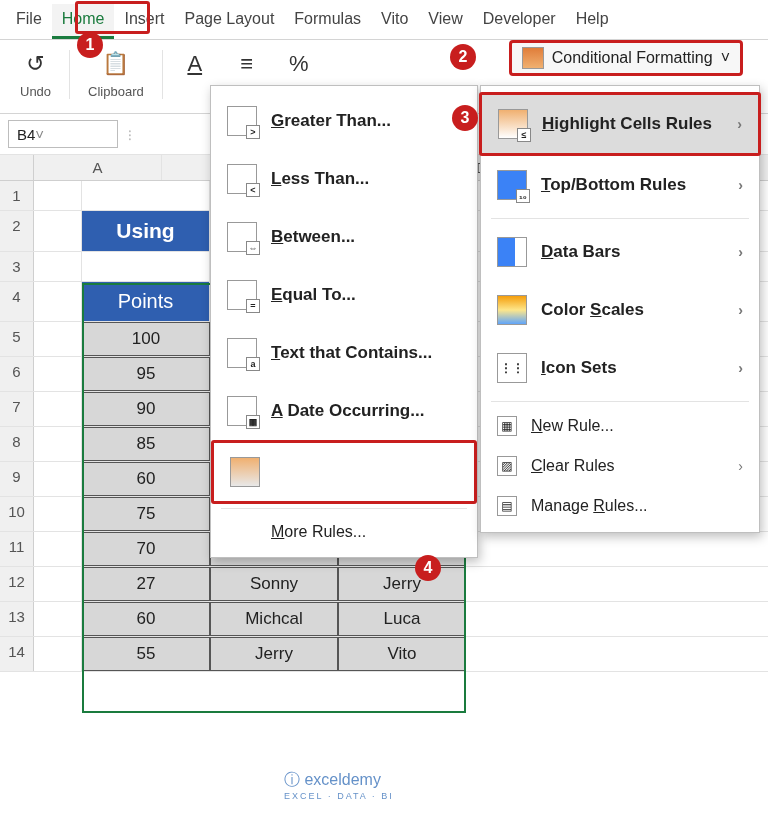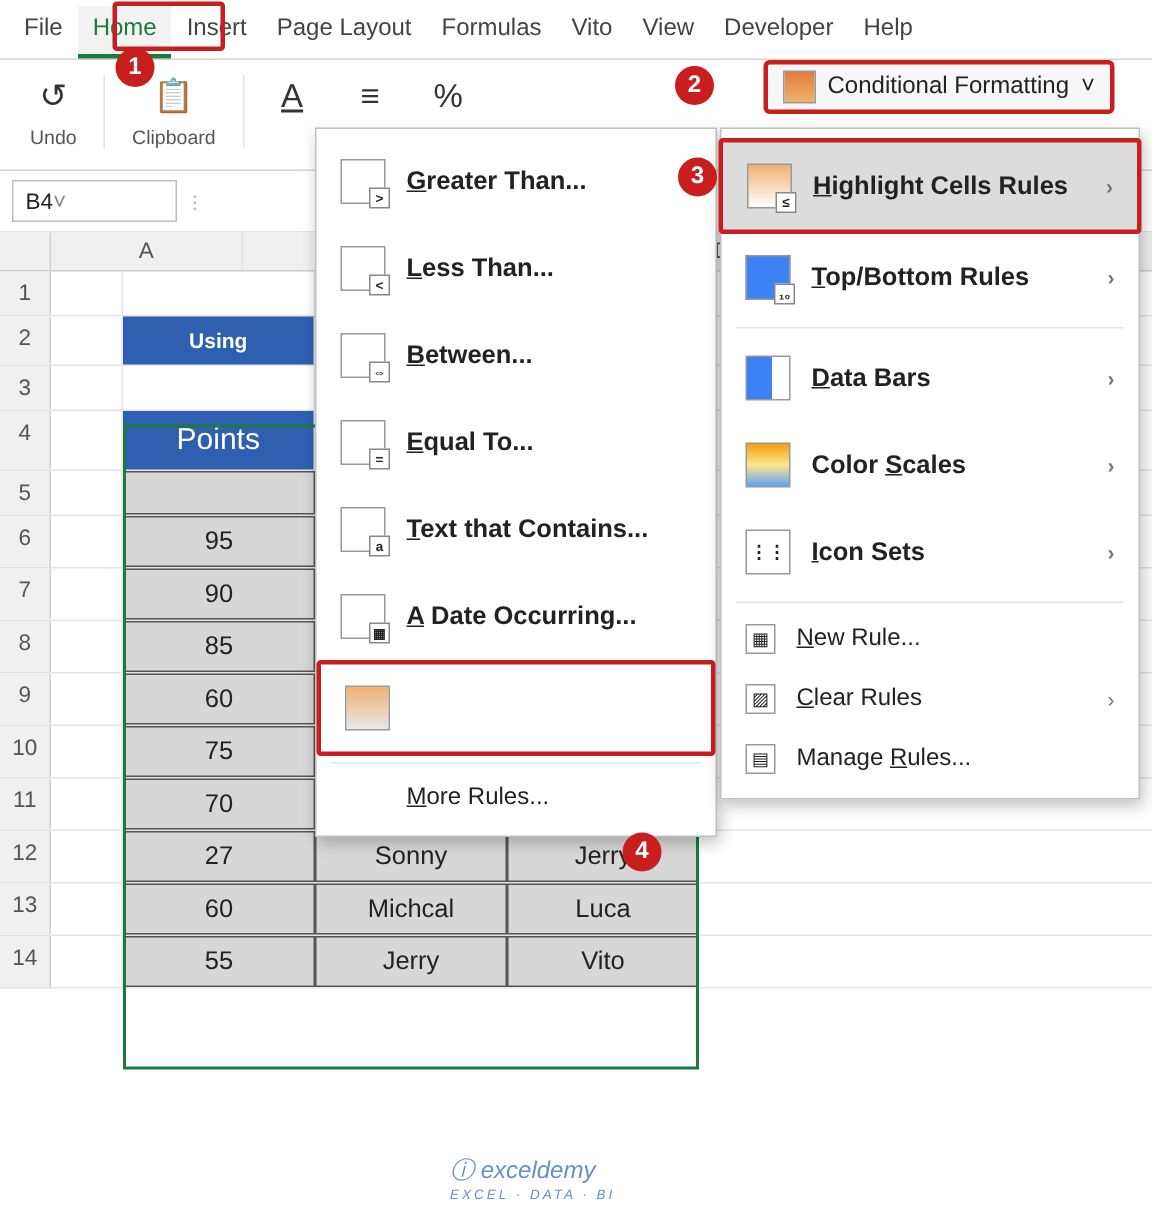--- a/index.html
+++ b/index.html
@@ -20,38 +20,38 @@
 .grid-area{position:relative}
 .colhdr{display:flex;background:#f0f0f0;border-bottom:1px solid #cfcfcf}
 .rowhdr-spacer{width:34px;border-right:1px solid #cfcfcf}
 .ch{flex:0 0 128px;text-align:center;padding:4px 0;font-size:15px;color:#555;border-right:1px solid #e3e3e3}
 .ch:first-of-type{flex:0 0 48px}
 .rows{}
 .row{display:flex;border-bottom:1px solid #e3e3e3}
 .rh{width:34px;text-align:center;padding:6px 0;background:#f0f0f0;border-right:1px solid #cfcfcf;font-size:15px;color:#555}
 .cA{flex:0 0 48px;border-right:1px solid #e3e3e3}
 .cB,.cC,.cD{flex:0 0 128px;border-right:1px solid #e3e3e3;padding:6px 8px;text-align:center;font-size:17px}
-.title-cell{background:#2f5fb0;color:#fff;font-weight:700;font-size:14px;text-align:center;padding:8px 0}
+.title-cell{background:#2f5fb0;color:#fff;font-weight:700;font-size:21px;text-align:center;padding:8px 0}
 .hdr-cell{background:#2f5fb0;color:#fff;font-weight:400;font-size:20px;text-align:center;padding:8px 0}
 .data-cell{background:#d7d7d7;border:1px solid #555}
 .sel-border{position:absolute;border:2px solid #1a7b3e;pointer-events:none}
 .menu{position:absolute;background:#fff;border:1px solid #bfbfbf;box-shadow:2px 4px 10px rgba(0,0,0,.25);padding:6px 0}
 .menu1{left:210px;top:85px;width:268px}
 .menu2{left:480px;top:85px;width:280px}
 .mitem{display:flex;align-items:center;gap:14px;padding:14px 16px;font-size:17px;font-weight:600;cursor:default}
 .mitem.light{font-weight:400;font-size:16px;padding:10px 16px}
 .mitem .arrow{margin-left:auto;color:#777;font-size:14px}
 .micon{width:30px;height:30px;flex-shrink:0;display:flex;align-items:center;justify-content:center;font-size:12px;border:1px solid #999;background:#fff;position:relative}
 .micon .sub{position:absolute;right:-4px;bottom:-4px;width:14px;height:14px;background:#fff;border:1px solid #888;font-size:9px;display:flex;align-items:center;justify-content:center}
 .msepline{height:1px;background:#e3e3e3;margin:4px 10px}
 .hl-item{background:#dcdcdc;border:3px solid #c81e1e;border-radius:3px;margin:0 -2px}
 .dup-box{border:3px solid #c81e1e;border-radius:3px}
 .badge{position:absolute;width:26px;height:26px;border-radius:50%;background:#c81e1e;color:#fff;font-weight:700;font-size:16px;display:flex;align-items:center;justify-content:center;z-index:50}
 .und{text-decoration:underline}
-.watermark{position:absolute;left:300px;top:770px;color:#4a7ebf;font-size:16px;font-style:italic;opacity:.85}
+.watermark{position:absolute;left:284px;top:770px;color:#4a7ebf;font-size:16px;opacity:.85}
 .watermark small{display:block;font-size:9px;letter-spacing:2px;color:#4a7ebf}
 .databar-ic{background:linear-gradient(to right,#3b82f6 60%,#fff 60%)}
 .colorscale-ic{background:linear-gradient(#f59e0b,#fde68a,#60a5fa)}
 .iconset-ic{background:#fff}
 .topbot-ic{background:#3b82f6}
 </style>
 </head>
 <body>
 
 <div class="tabbar">
@@ -135,20 +135,21 @@
     <div class="row">
         <div class="rh">4</div>
         <div class="cA"></div>
         <div class="cB hdr-cell">Points</div>
         <div class="cC hdr-cell"></div>
         <div class="cD hdr-cell"></div>
       </div>
     <div class="row">
         <div class="rh">5</div>
         <div class="cA"></div>
+        <div class="cB data-cell">100</div>
         <div class="cC data-cell"></div>
         <div class="cD data-cell"></div>
       </div>
     <div class="row">
         <div class="rh">6</div>
         <div class="cA"></div>
         <div class="cB data-cell">95</div>
         <div class="cC data-cell"></div>
         <div class="cD data-cell"></div>
       </div>

